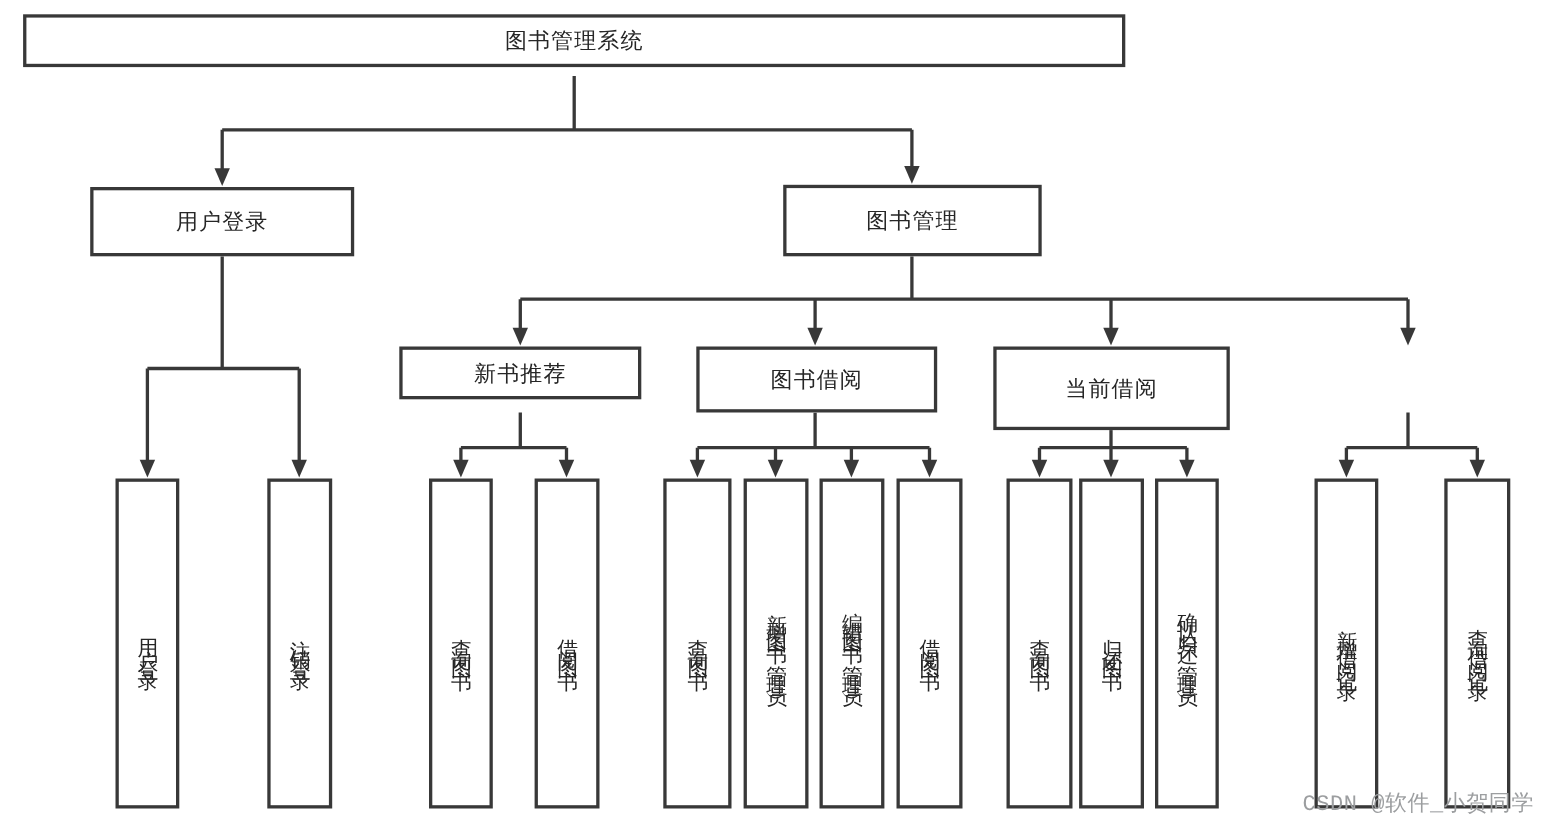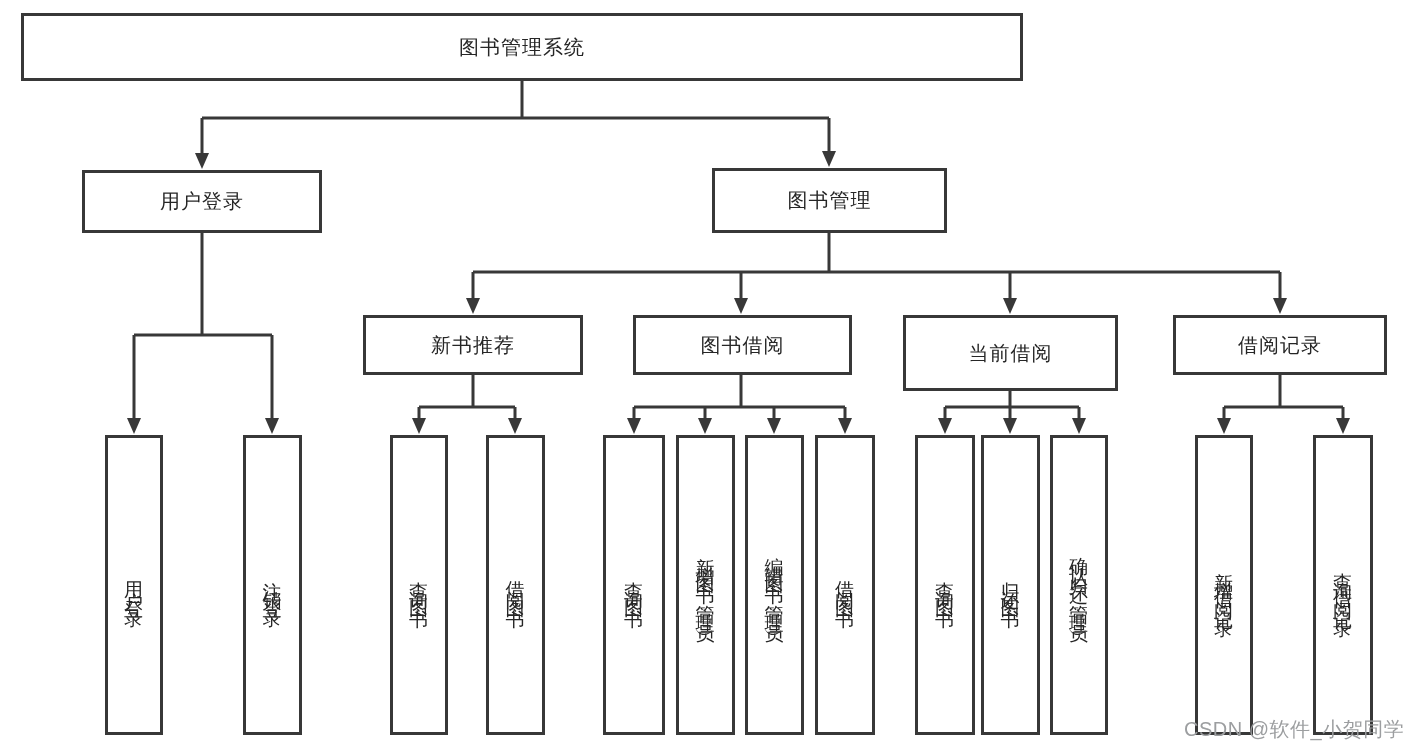--- a/index.html
+++ b/index.html
@@ -40,20 +40,21 @@
   }
   #watermark {
     position: absolute;
     left: 1184px;
     top: 716px;
     z-index: 3;
     font-size: 20px;
     color: #9c9ea0;
     letter-spacing: 0.5px;
     white-space: nowrap;
+    font-family: Liberation Mono, monospace;
   }
 </style>
 </head>
 <body>
 
 <div id="canvas">
 
   <svg id="connectors" width="1405" height="747" viewBox="0 0 1405 747">
     <path fill="none" stroke="#383838" stroke-width="3" d="M522 69 V118 M202 118 H829 M202 118 V156 M829 118 V154
          M202 233 V335 M134 335 H272 M134 335 V421 M272 335 V421
@@ -78,29 +79,28 @@
       <polygon points="774,434 767,418 781,418"></polygon>
       <polygon points="845,434 838,418 852,418"></polygon>
       <polygon points="945,434 938,418 952,418"></polygon>
       <polygon points="1010,434 1003,418 1017,418"></polygon>
       <polygon points="1079,434 1072,418 1086,418"></polygon>
       <polygon points="1224,434 1217,418 1231,418"></polygon>
       <polygon points="1343,434 1336,418 1350,418"></polygon>
     </g>
   </svg>
 
-  <div class="box" style="left:21px; top:13px; width:1002px; height:68px;">图书管理系统</div>
+  <div class="box" style="left:21px; top:13px; width:1002px; height:48px;">图书管理系统</div>
 
   <div class="box" style="left:82px; top:170px; width:240px; height:63px;">用户登录</div>
   <div class="box" style="left:712px; top:168px; width:235px; height:65px;text-align:right;">图书管理</div>
 
-  <div class="box" style="left:363px; top:315px; width:220px; height:60px;">新书推荐</div>
+  <div class="box" style="left:363px; top:315px; width:220px; height:48px;">新书推荐</div>
   <div class="box" style="left:633px; top:315px; width:219px; height:60px;">图书借阅</div>
   <div class="box" style="left:903px; top:315px; width:215px; height:76px;">当前借阅</div>
-  <div class="box" style="left:1173px; top:315px; width:214px; height:60px;">借阅记录</div>
 
   <div class="box leaf" style="left:105px; top:435px; width:58px; height:300px;">
     <span class="vtext">用户登录</span>
   </div>
   <div class="box leaf" style="left:243px; top:435px; width:59px; height:300px;">
     <span class="vtext">注销登录</span>
   </div>
   <div class="box leaf" style="left:390px; top:435px; width:58px; height:300px;">
     <span class="vtext">查询图书</span>
   </div>

